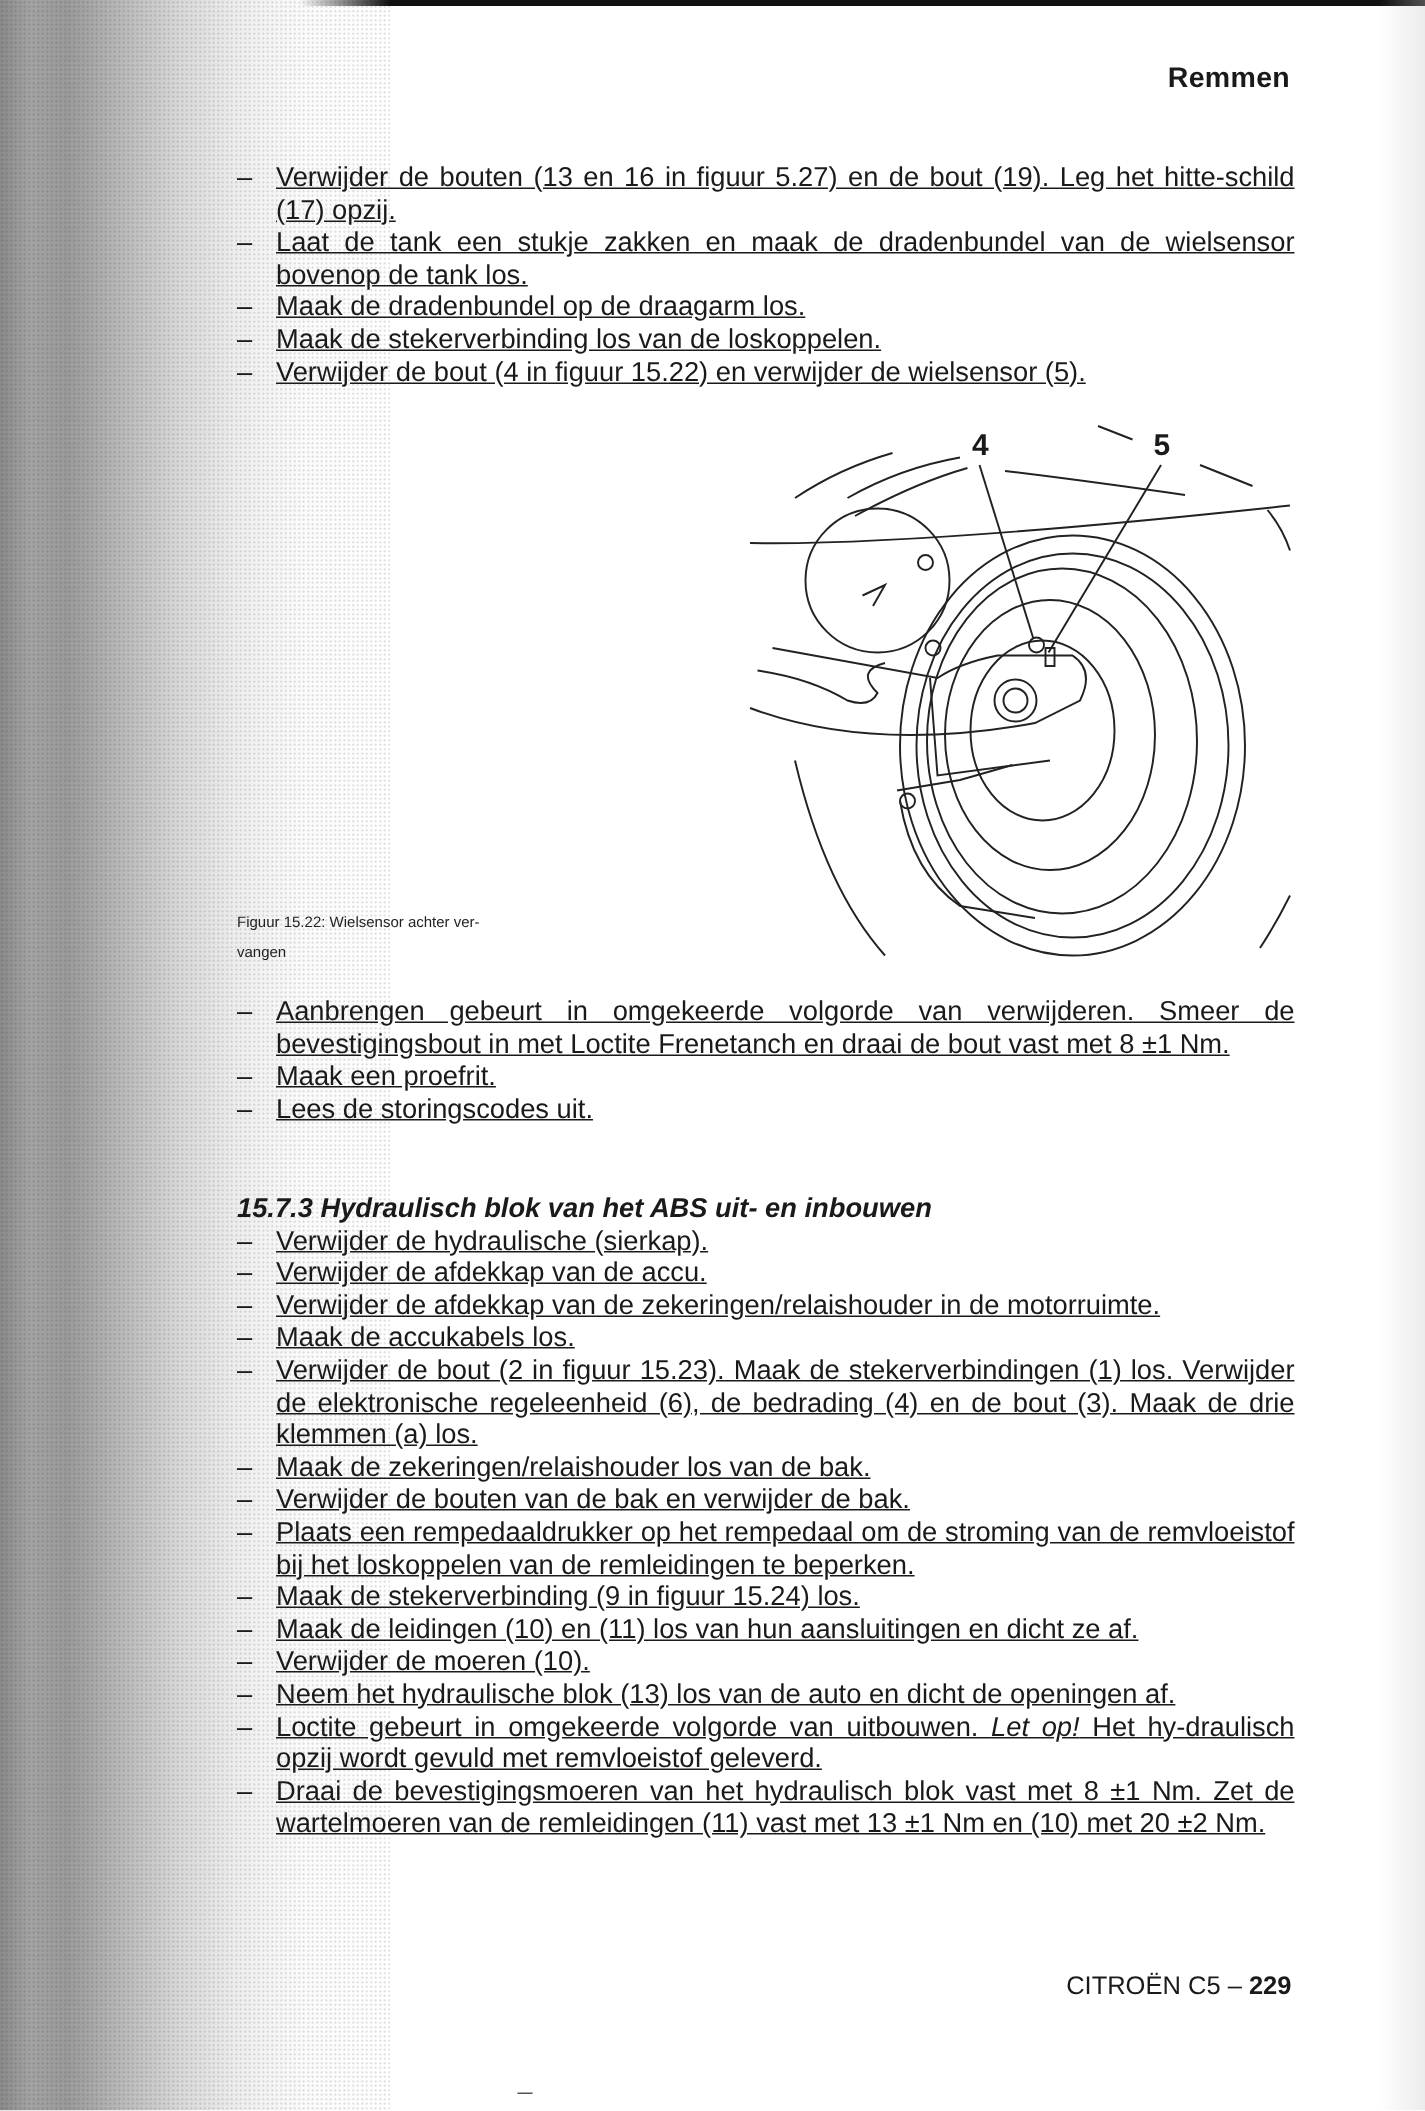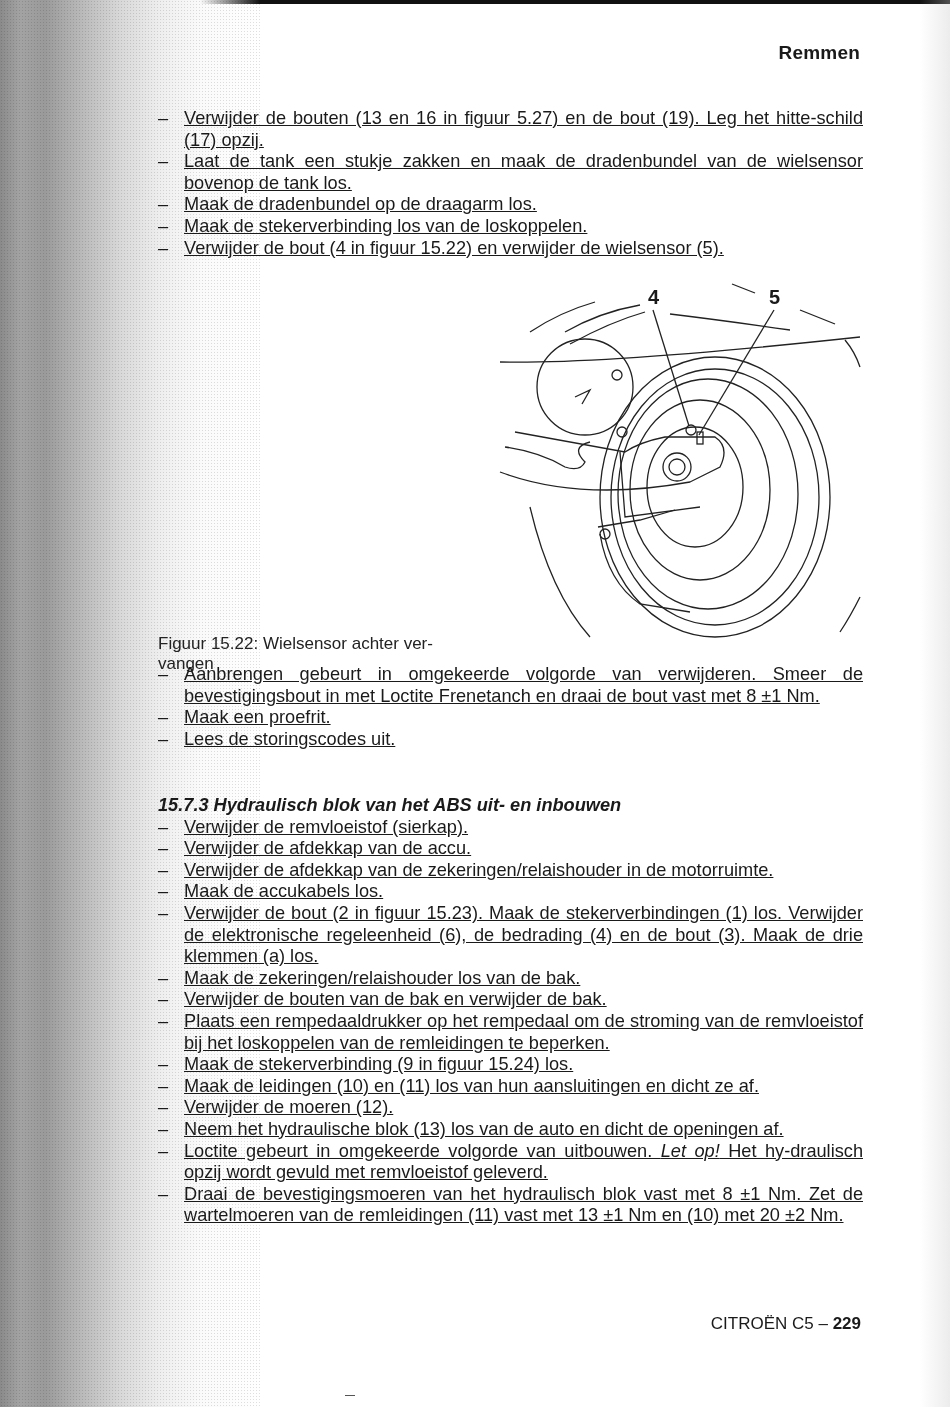--- a/index.html
+++ b/index.html
@@ -31,21 +31,21 @@
     .item { position: relative; padding-left: 26px; }
     .item .dash { position: absolute; left: 0; top: 0; width: 20px; }
     .item .text { display: block; text-decoration: underline; }
     .item.justify .text { text-align: justify; text-align-last: left; }
     .heading {
       font-weight: bold; font-style: italic; font-size: 18.2px; line-height: 21.6px;
       margin-top: 0;
     }
     .caption {
       position: absolute; left: 158px; top: 606px; width: 300px;
-      font-size: 17px; line-height: 20px; color: #222; margin-top: 28px;
+      font-size: 10px; line-height: 20px; color: #222;
     }
     .figure { position: absolute; left: 490px; top: 272px; width: 380px; height: 385px; }
     .figure svg { width: 100%; height: 100%; }
     .fig-label { position: absolute; font-weight: bold; font-size: 20px; }
     .footer {
       position: absolute; right: 89px; top: 1314px; font-size: 17px;
     }
     .footer .page-num { font-weight: bold; text-align: center; }
     .stray { position: absolute; left: 345px; top: 1395px; width: 10px; height: 1px; background: #555; }
   </style>
@@ -146,21 +146,21 @@
   <div class="item">
       <span class="dash">–</span>
       <span class="text">Lees de storingscodes uit.</span>
     </div>
 </div>
 
 <div class="block" style="top:795px">
   <div class="heading">15.7.3 Hydraulisch blok van het ABS uit- en inbouwen</div>
   <div class="item">
       <span class="dash">–</span>
-      <span class="text">Verwijder de remvloeistof (sierkap).</span>
+      <span class="text">Verwijder de hydraulische (sierkap).</span>
     </div>
   <div class="item">
       <span class="dash">–</span>
       <span class="text">Verwijder de afdekkap van de accu.</span>
     </div>
   <div class="item">
       <span class="dash">–</span>
       <span class="text">Verwijder de afdekkap van de zekeringen/relaishouder in de motorruimte.</span>
     </div>
   <div class="item">
@@ -186,21 +186,21 @@
   <div class="item">
       <span class="dash">–</span>
       <span class="text">Maak de stekerverbinding (9 in figuur 15.24) los.</span>
     </div>
   <div class="item">
       <span class="dash">–</span>
       <span class="text">Maak de leidingen (10) en (11) los van hun aansluitingen en dicht ze af.</span>
     </div>
   <div class="item">
       <span class="dash">–</span>
-      <span class="text">Verwijder de moeren (12).</span>
+      <span class="text">Verwijder de moeren (10).</span>
     </div>
   <div class="item">
       <span class="dash">–</span>
       <span class="text">Neem het hydraulische blok (13) los van de auto en dicht de openingen af.</span>
     </div>
   <div class="item justify">
       <span class="dash">–</span>
       <span class="text"><span>Loctite gebeurt in omgekeerde volgorde van uitbouwen. </span><em>Let op!</em><span> Het hy-draulisch opzij wordt gevuld met remvloeistof geleverd.</span></span>
     </div>
   <div class="item justify">

